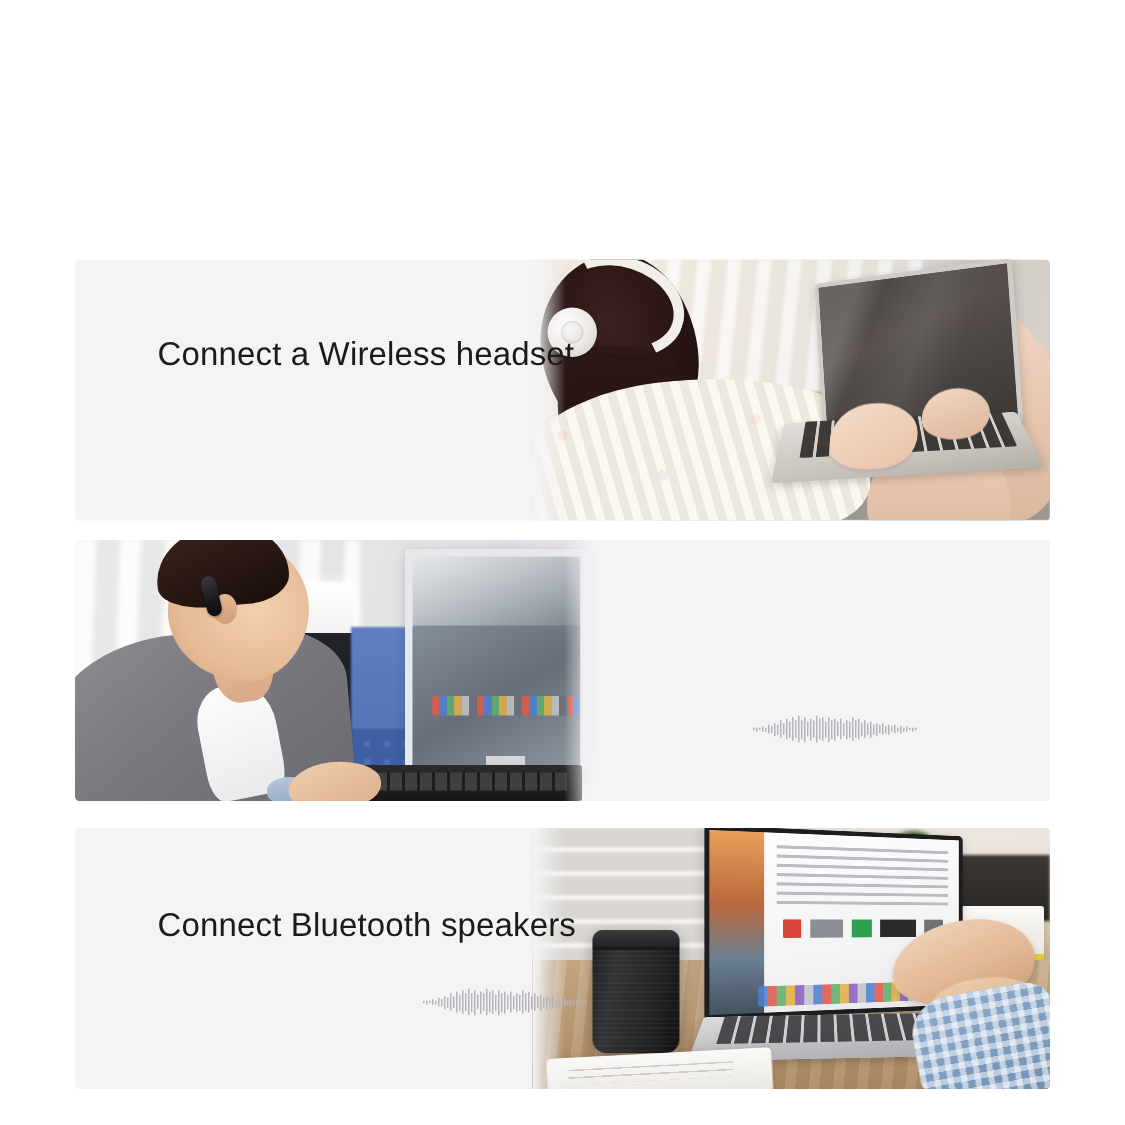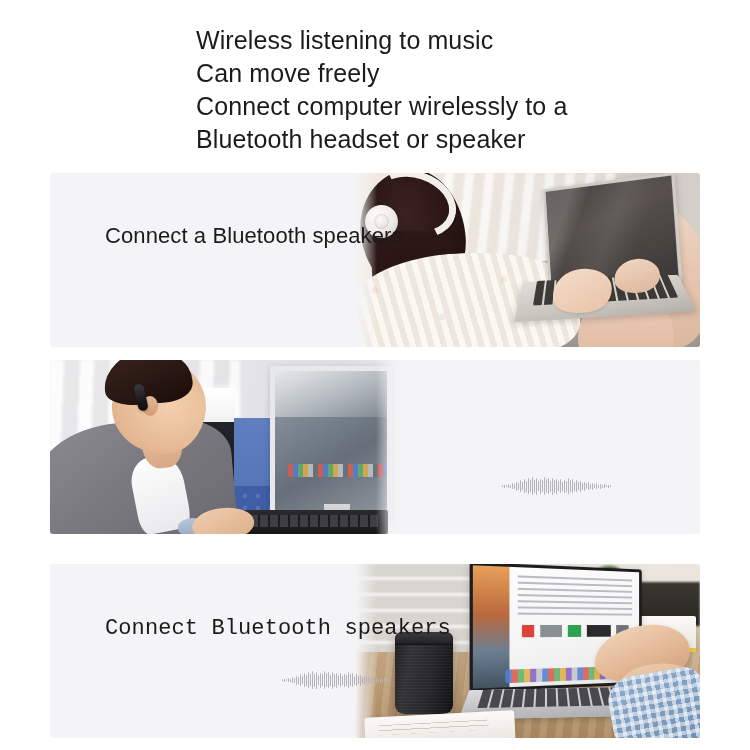--- a/index.html
+++ b/index.html
@@ -42,21 +42,21 @@
     position: absolute;
     left: 50px;
     width: 650px;
     height: 174px;
     background: #f4f4f6;
     border-radius: 3px;
     overflow: hidden;
   }
   .panel-1 { top: 173px; }
   .panel-2 { top: 360px; }
-  .panel-3 { top: 564px; font-family: Liberation Mono, monospace; }
+  .panel-3 { top: 552px; }
 
   .panel-caption {
     position: absolute;
     font-size: 22px;
     line-height: 30px;
     color: #1b1b1b;
     font-weight: 400;
     letter-spacing: 0.1px;
     z-index: 6;
   }
@@ -502,30 +502,24 @@
   .s3-paper::after {
     content: ""; position: absolute; left: 14px; top: 8px; width: 110px; height: 10px;
     background: repeating-linear-gradient(to bottom, #cfcbc5 0 1px, transparent 1px 5px);
   }
 </style>
 </head>
 <body>
 
 <div class="page">
 
-  <div class="headline">
-    <div class="headline-line">Wireless listening to music</div>
-    <div class="headline-line">Can move freely</div>
-    <div class="headline-line">Connect computer wirelessly to a</div>
-    <div class="headline-line">Bluetooth headset or speaker</div>
-  </div>
 
   <div class="panel panel-1">
 
-    <div class="panel-caption cap-left">Connect a Bluetooth speakers</div>
+    <div class="panel-caption cap-left">Connect a Wireless headset</div>
 
     <div class="photo photo-right">
       <div class="photo-inner">
         <div class="s1-bg"></div>
         <div class="s1-curtain"></div>
         <div class="s1-sofa"></div>
         <div class="s1-leg"></div>
         <div class="s1-leg2"></div>
         <div class="s1-hair"></div>
         <div class="s1-hair2"></div>

